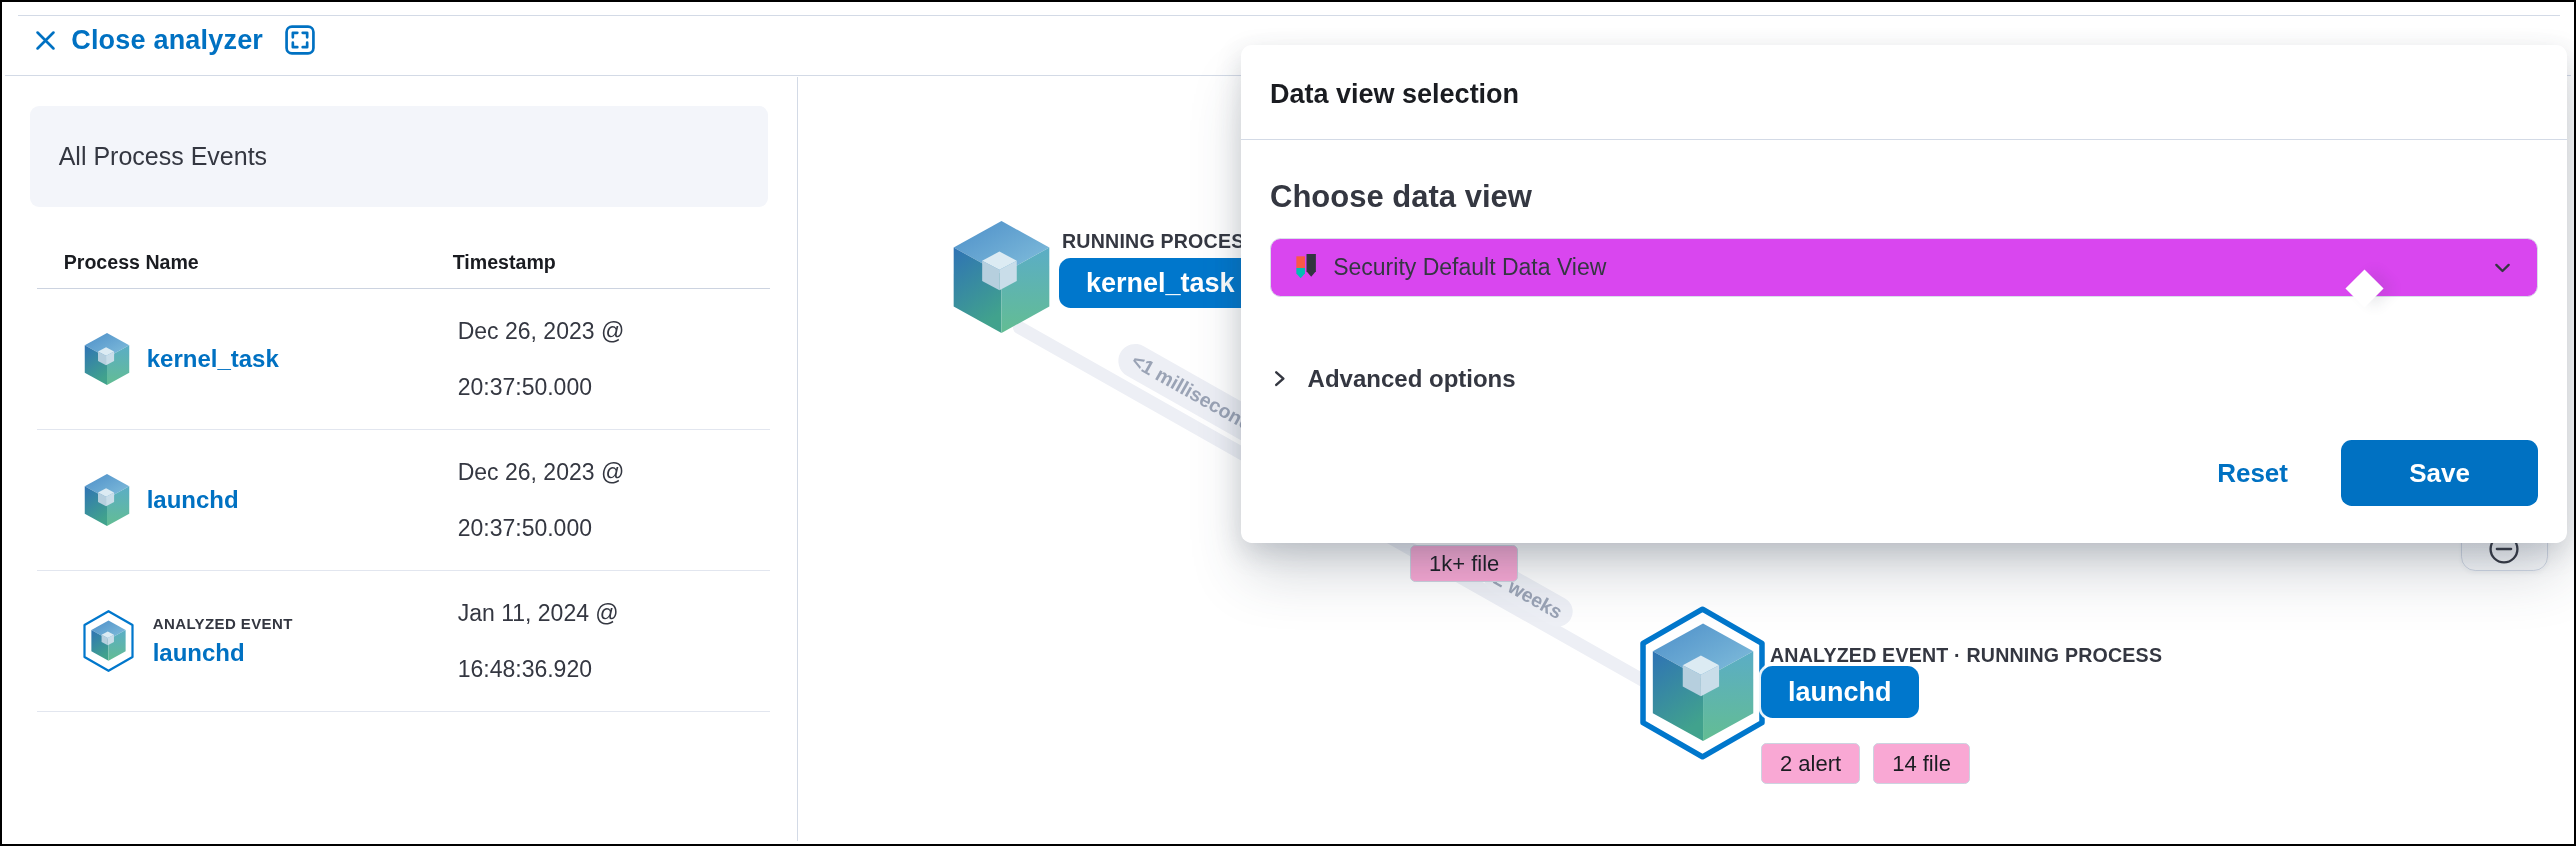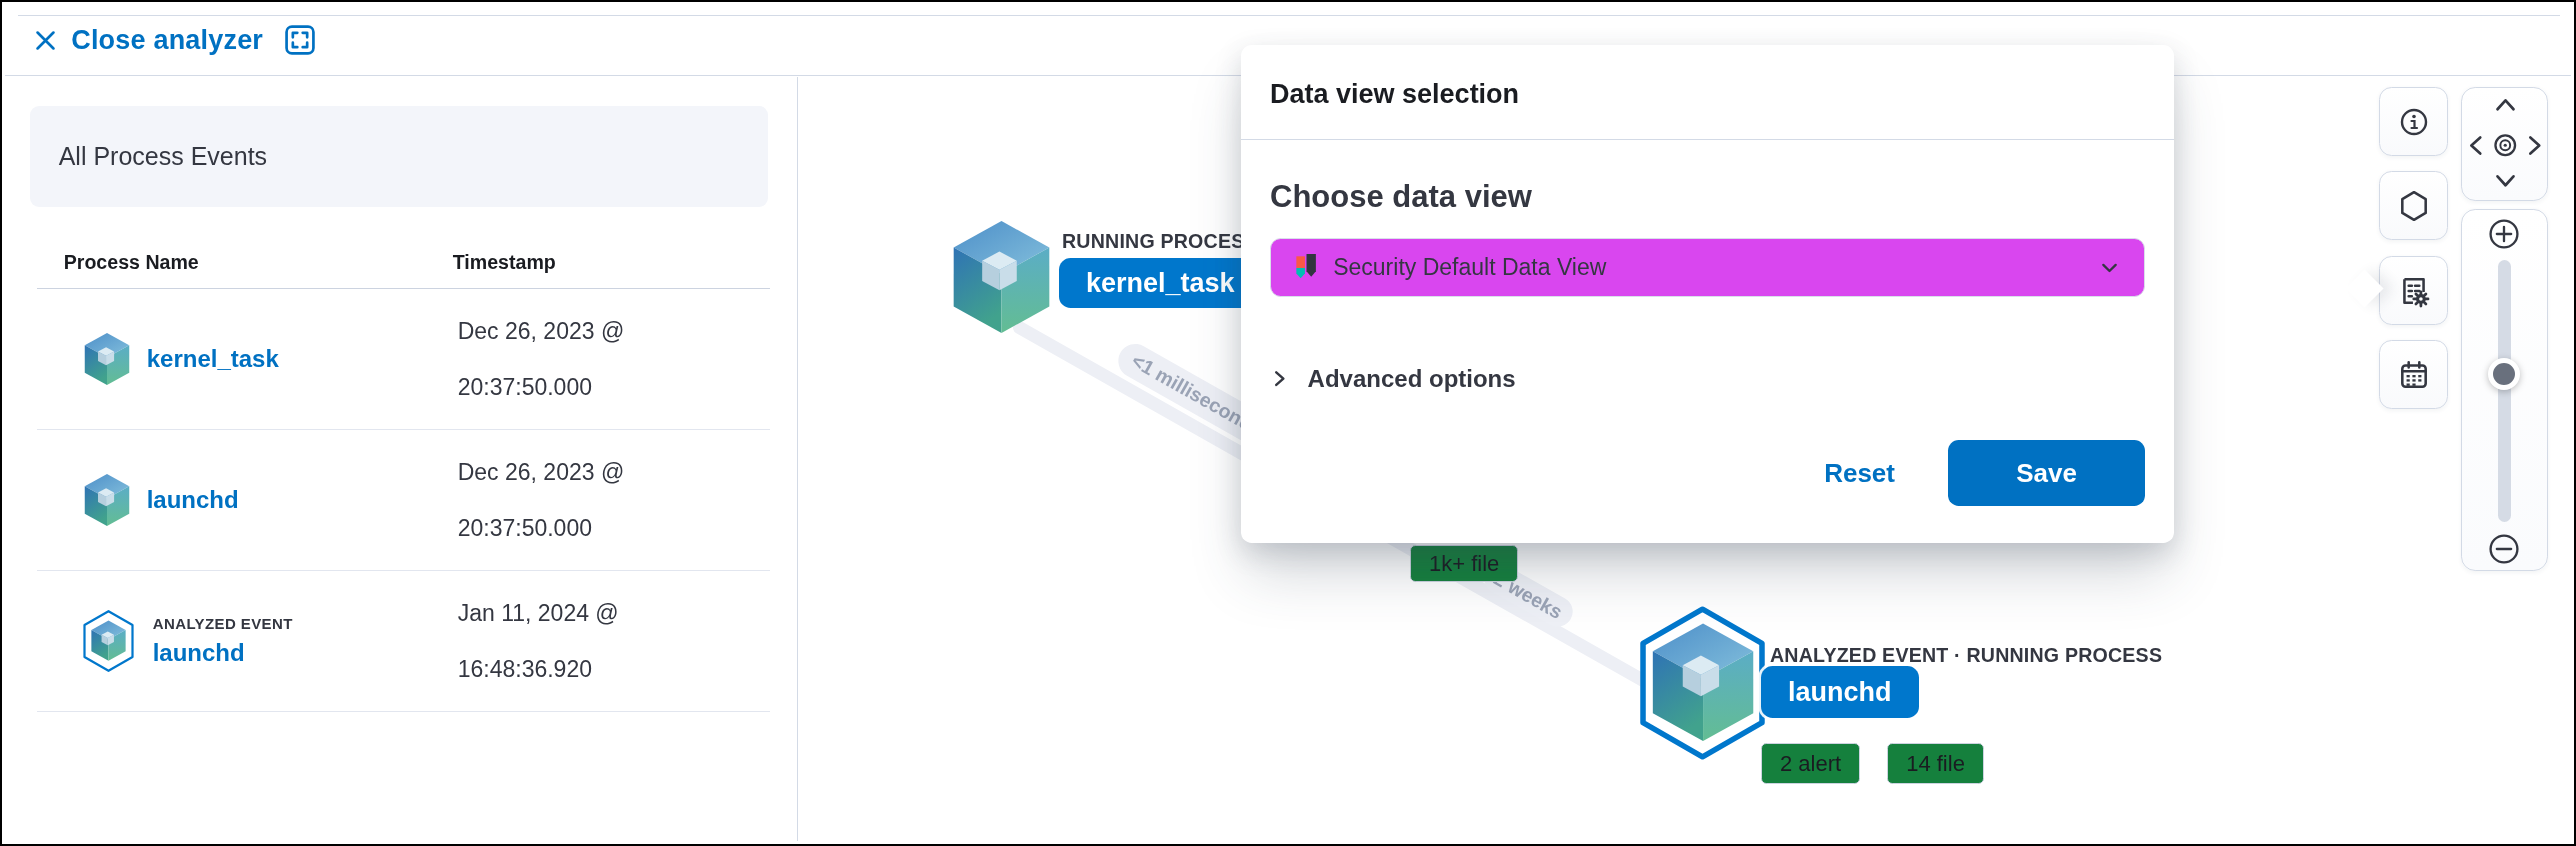--- a/index.html
+++ b/index.html
@@ -36,39 +36,39 @@
   .ts-cell { font-size:23px; color:#343741; line-height:56px; padding-left:32px; }
 
   
   .graph { position:absolute; top:75px; left:796px; right:2.7px; bottom:2.7px; background:#fff; }
   .edge { position:absolute; left:1012px; top:316px; width:743px; height:12.5px; background:#edeff5; border-radius:7.1px;
           transform:rotate(29.5deg); transform-origin:left center; z-index:1; }
   .edge-label { position:absolute; font-size:19.6px; font-weight:700; color:#9aa3b5; background:#edeff5; border-radius:18px;
                 padding:5.3px 14.2px; transform:rotate(29.5deg); z-index:2; white-space:nowrap; }
   .edge-label.l1 { left:1108px; top:374px; }
   .edge-label.l2 { left:1478px; top:578px; background:#eef0f6; padding:3.6px 10.7px; }
-  .count-badge { position:absolute; background:#15803d; border:1.8px solid #ccd3e0; border-radius:5.3px; height:37px;
+  .count-badge { position:absolute; background:#f9a8d4; border:1.8px solid #ccd3e0; border-radius:5.3px; height:37px;
                  display:flex; align-items:center; padding:0 18px; font-size:22px; color:#1a1c21; z-index:3; cursor:pointer; }
   .badge-1k { left:1408px; top:543px; }
   .node-cube { position:absolute; z-index:5; }
   .kernel-cube { left:948px; top:219px; }
   .hex-node { left:1630px; top:601px; }
   .node-type { position:absolute; font-size:19.6px; font-weight:700; color:#343741; letter-spacing:0.2px; white-space:nowrap; z-index:6; }
   .kernel-type { left:1060px; top:228px; }
   .launchd-type { left:1768px; top:642px; }
   .node-pill { position:absolute; background:#0077cc; color:#fff; font-size:27px; font-weight:700; border-radius:11.6px;
                height:50px; display:flex; align-items:center; padding:0 27px; box-shadow:0 0 0 2.7px rgba(255,255,255,.9);
                z-index:6; white-space:nowrap; cursor:pointer; }
   .kernel-pill { left:1057px; top:256px; }
   .launchd-pill { left:1759px; top:664px; height:52px; }
-  .node-badges { position:absolute; left:1759px; top:741px; display:flex; gap:27px; z-index:6; }
+  .node-badges { position:absolute; left:1759px; top:741px; display:flex; gap:13px; z-index:6; }
   .node-badges .count-badge { position:static; height:41px; }
 
   
-  .popover { position:absolute; left:1239px; top:43px; width:933px; height:498px; background:#fff; border-radius:10.7px;
+  .popover { position:absolute; left:1239px; top:43px; width:1326px; height:498px; background:#fff; border-radius:10.7px;
              box-shadow:0 36px 57px -7.1px rgba(50,62,80,.22), 0 9px 27px rgba(50,62,80,.18); z-index:20; }
   .popover-arrow { position:absolute; left:2349px; top:273px; width:27px; height:27px; background:#fff;
                    transform:rotate(45deg); box-shadow:7.1px -7.1px 12.5px rgba(50,62,80,.10); z-index:21; }
   .pop-title { padding:34px 29px 28.5px; font-size:27px; font-weight:700; color:#1a1c21; border-bottom:1.8px solid #d3dae6; }
   .pop-body { padding:39px 29px 0; }
   .field-label { font-size:31px; font-weight:700; color:#343741; margin-bottom:23px; }
   .data-view-select { height:59px; background:#d946ef; border:1.8px solid #d9dfea; border-radius:10.7px; display:flex;
                       align-items:center; padding:0 23px; cursor:pointer; }
   .data-view-select .sel-text { font-size:23px; color:#343741; margin-left:14.2px; }
   .data-view-select .chev { margin-left:auto; display:flex; }

